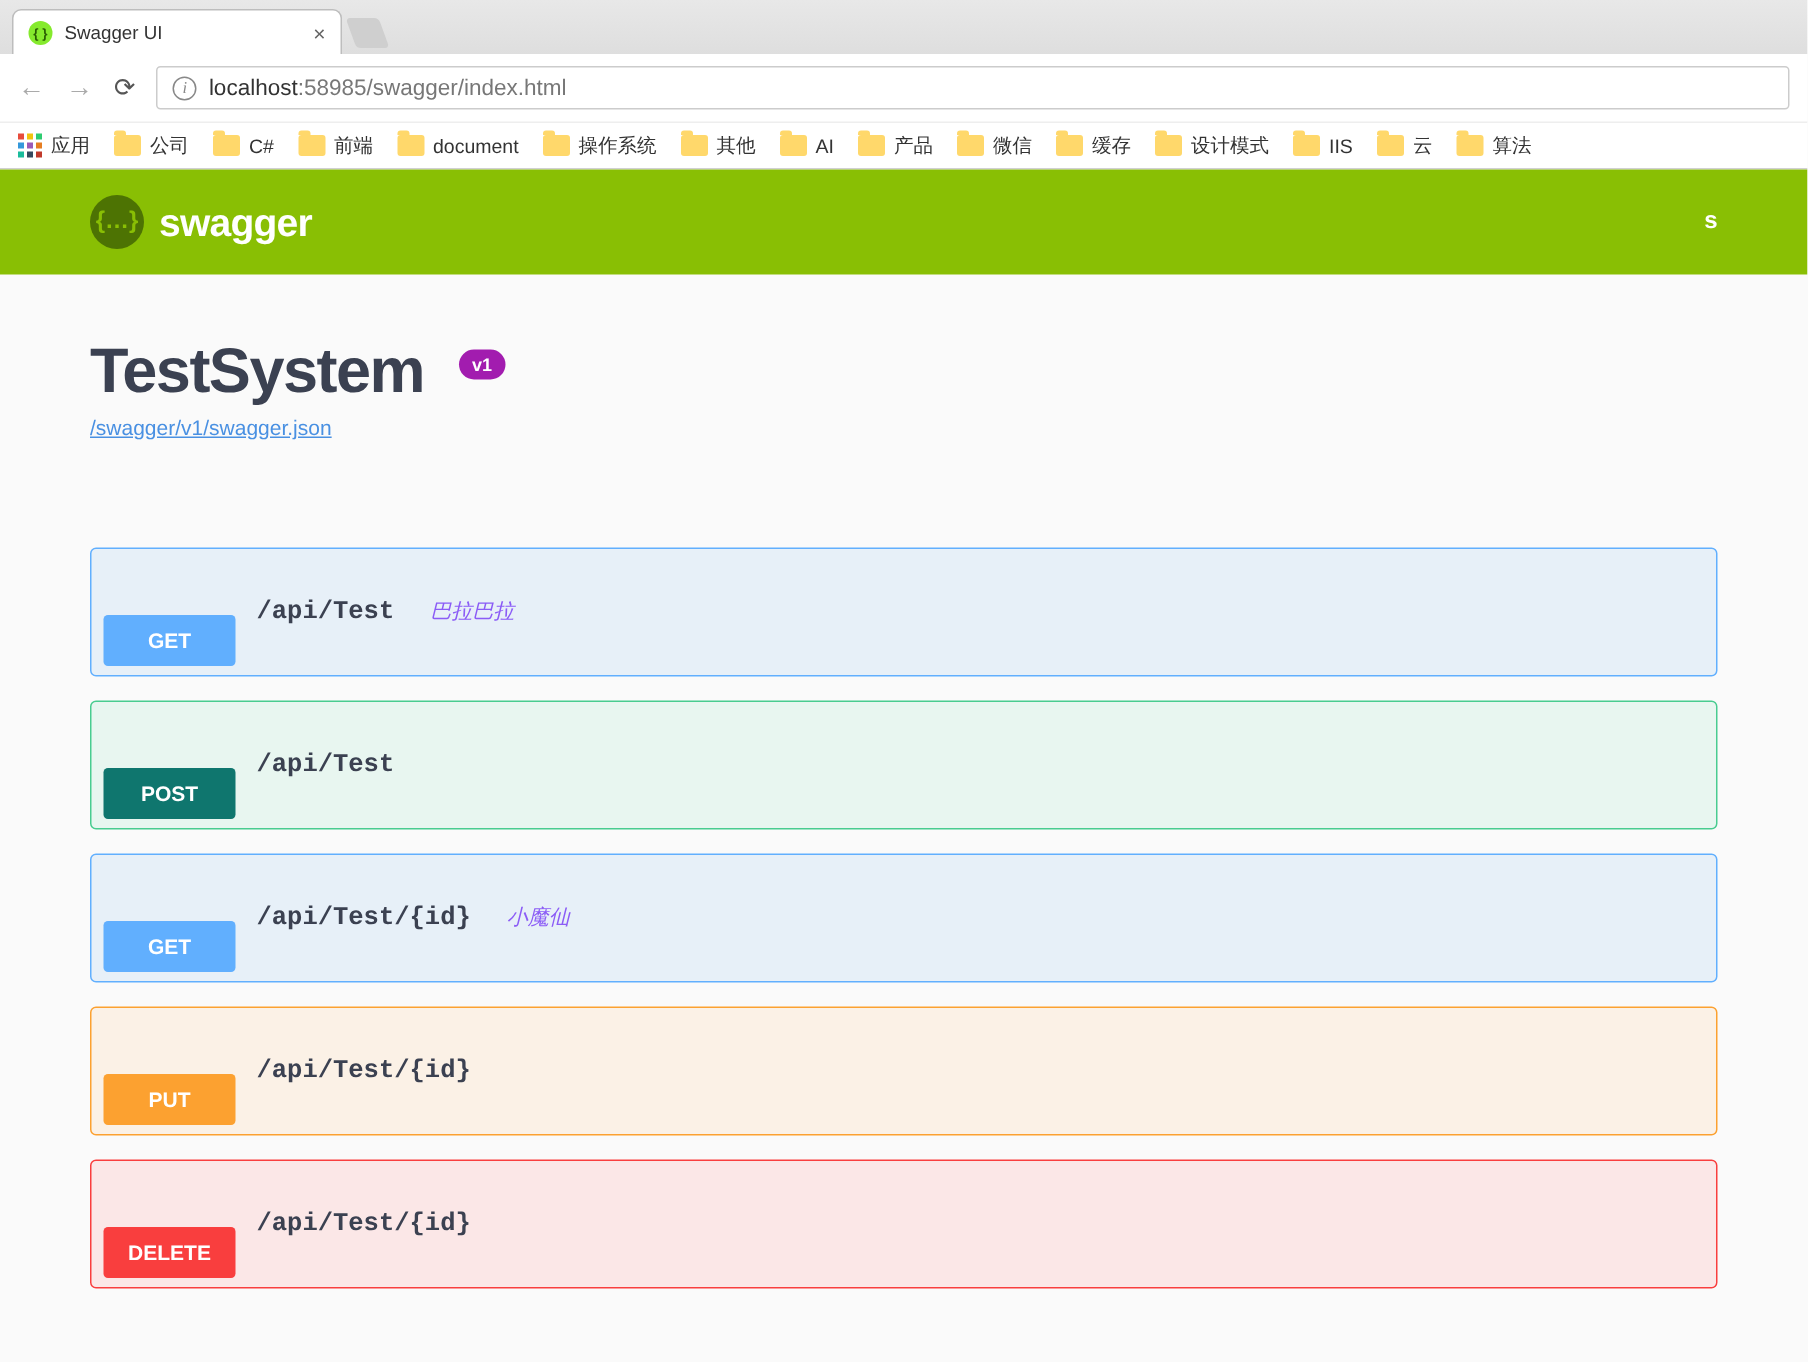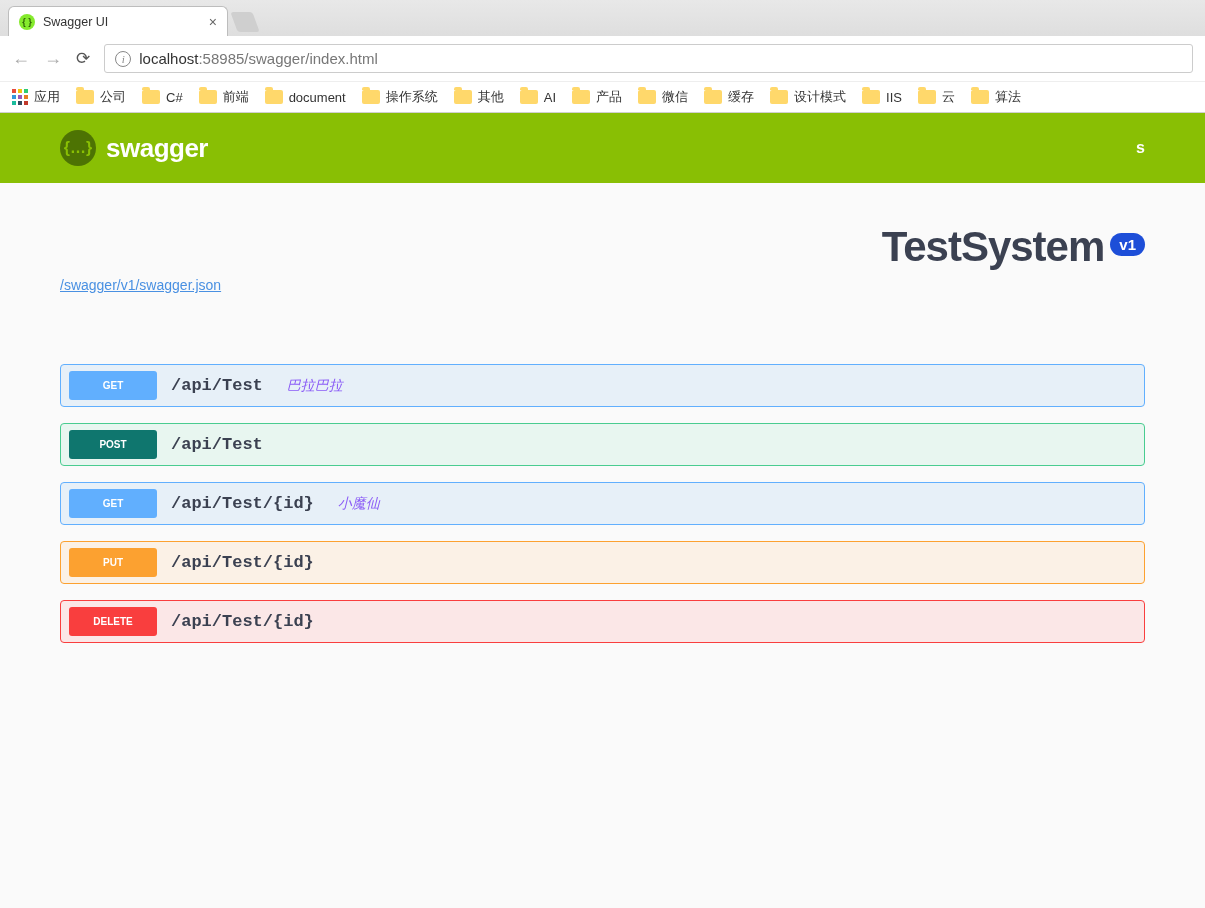--- a/index.html
+++ b/index.html
@@ -156,35 +156,34 @@
       font-size: 16px;
       font-weight: 700;
     }
     
     .content {
       padding: 40px 60px;
     }
     .title-row {
       display: flex;
       align-items: flex-start;
-      gap: 6px;
-      justify-content: flex-end;
+      gap: 23px;
     }
     .api-title {
       font-size: 42px;
       font-weight: 800;
       color: #3b4151;
       letter-spacing: -1px;
     }
     .version-badge {
-      background: #1d4ed8;
+      background: #a21caf;
       color: #fff;
       border-radius: 50px;
       padding: 3px 9px;
-      font-size: 15px;
+      font-size: 12px;
       font-weight: 700;
       margin-top: 10px;
     }
     .spec-link {
       color: #4990e2;
       text-decoration: underline;
       font-size: 14px;
       margin-top: 6px;
       display: inline-block;
     }
@@ -213,22 +212,23 @@
     .opblock.get { background: #e7f0f8; border-color: #61affe; }
     .opblock.post { background: #e8f6f0; border-color: #49cc90; }
     .opblock.put { background: #fbf1e6; border-color: #fca130; align-items: center; }
     .opblock.delete { background: #fbe7e7; border-color: #f93e3e; }
     .method-badge {
       width: 88px;
       text-align: center;
       padding: 9px 0;
       border-radius: 3px;
       color: #fff;
-      font-size: 10px;
-      font-weight: 700;
+      font-size: 14px;
+      font-weight: 700;
+      margin-top: 38px;
     }
     .get .method-badge { background: #61affe; }
     .post .method-badge { background: #0f766e; }
     .put .method-badge { background: #fca130; }
     .delete .method-badge { background: #f93e3e; }
     .op-path {
       font-family: "Courier New", monospace;
       font-size: 17px;
       font-weight: 700;
       color: #3b4151;

